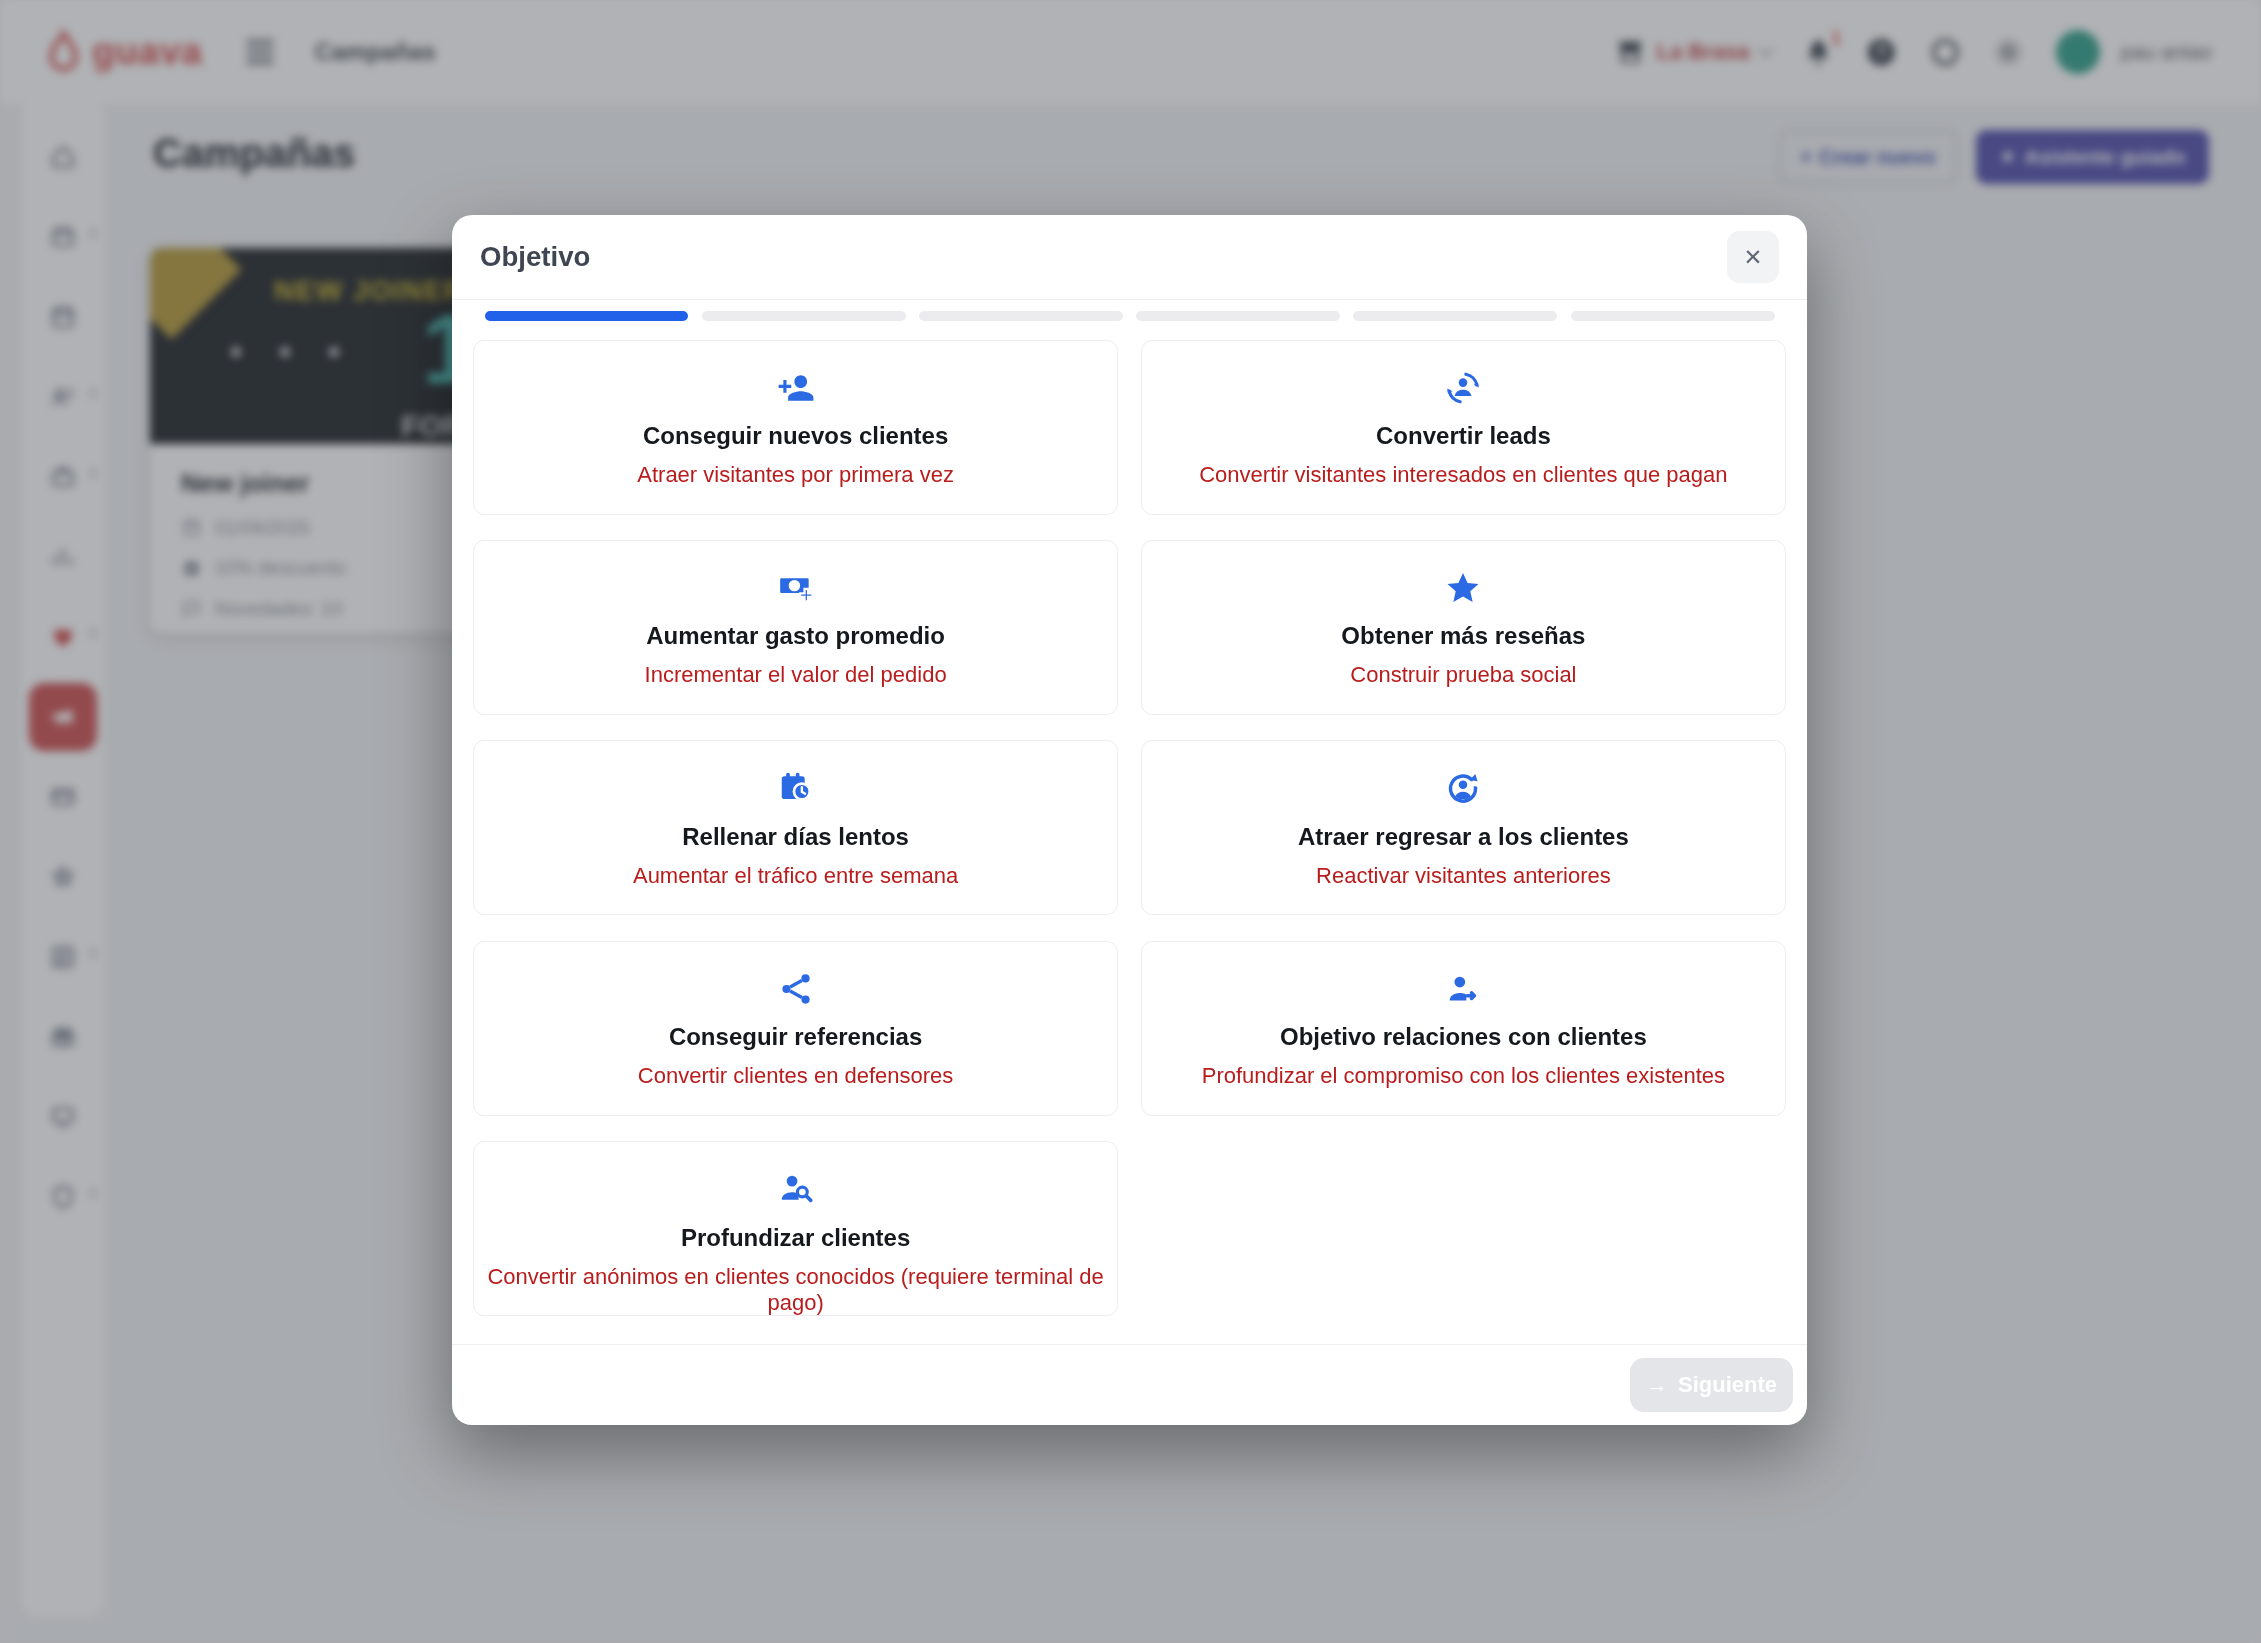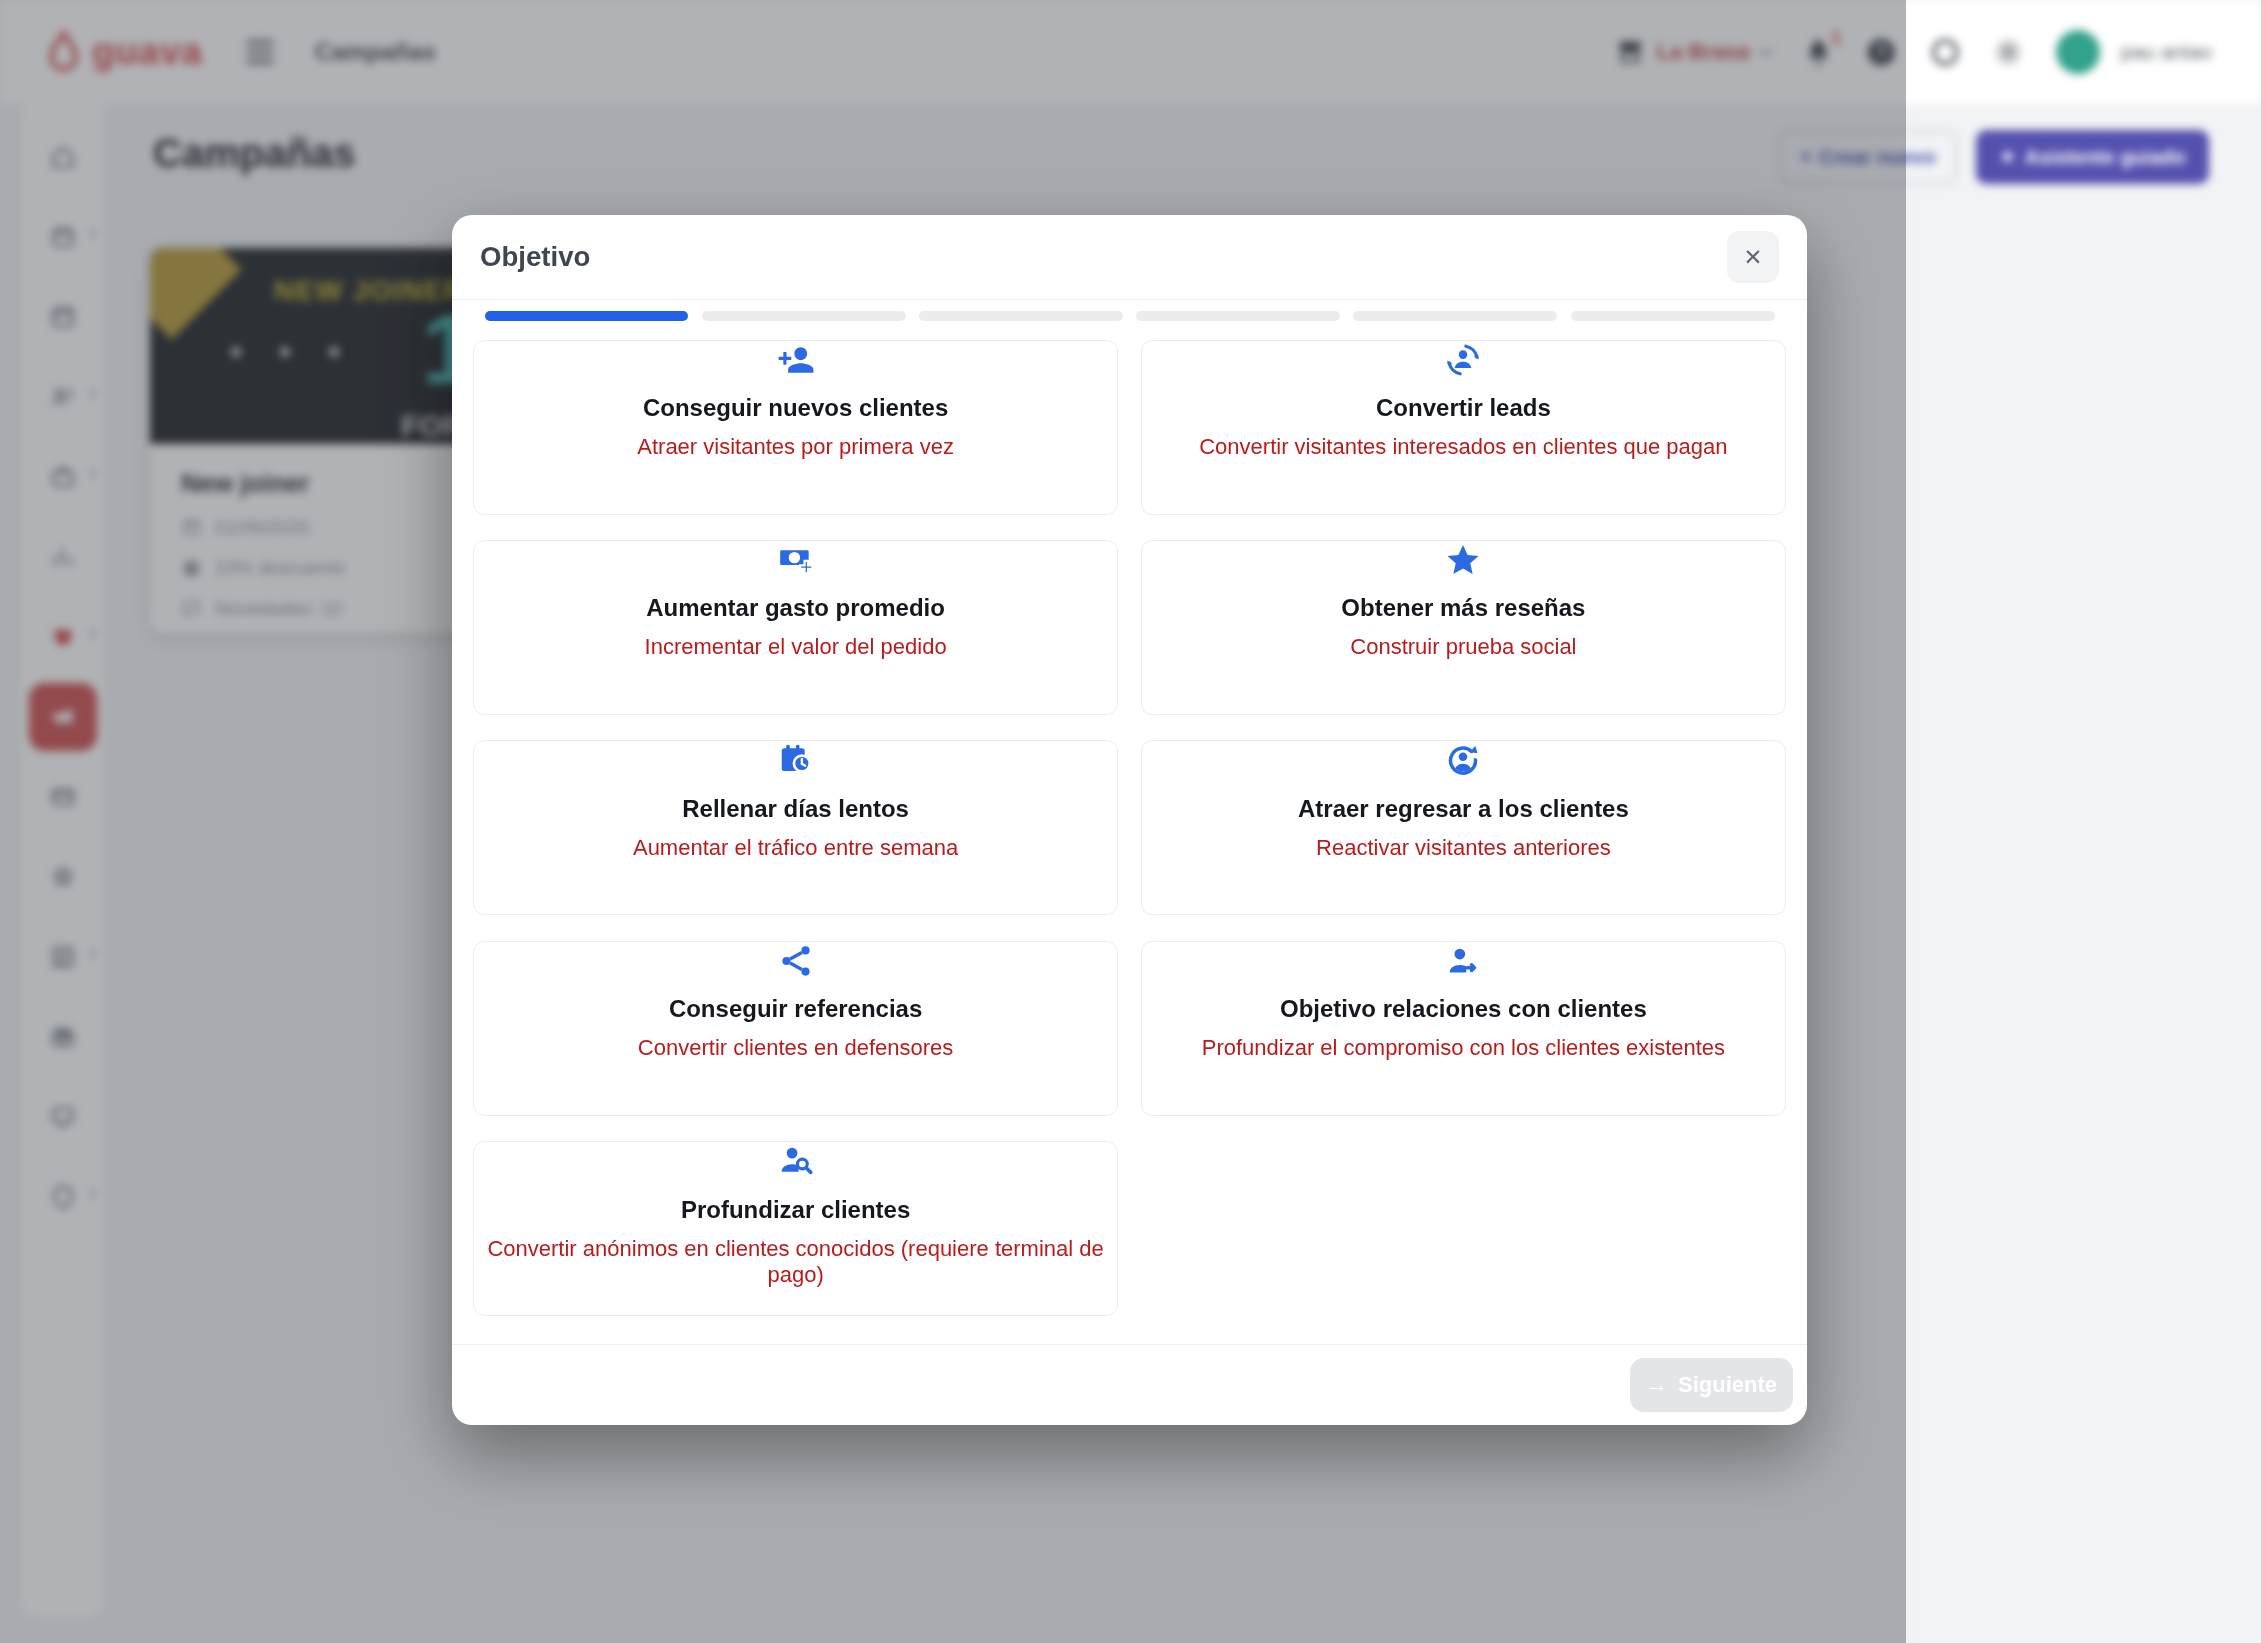--- a/index.html
+++ b/index.html
@@ -1,18 +1,18 @@
 <!DOCTYPE html>
 <html style="font-size:11.3px"><head>
 <meta charset="utf-8">
 <style>
   * { margin:0; padding:0; box-sizing:border-box; }
   html,body { width:2261px; height:1644px; overflow:hidden; background:#f2f3f5;
               font-family:"Liberation Sans", sans-serif; }
-  .stage { position:relative; width:1906px; height:1644px; }
+  .stage { position:relative; width:2261px; height:1644px; }
 
   
   .bg-layer { position:absolute; inset:0; background:#f2f3f5; filter:blur(4.2px); }
   .dim { position:absolute; inset:0; background:rgba(58,62,70,0.40); }
 
   .topbar { position:absolute; left:0; top:0; width:2261px; height:104px; background:#ffffff;
             display:flex; align-items:center; }
   .logo-wrap { display:flex; align-items:center; gap:10px; margin-left:45px; }
   .logo-word { font-size:37px; font-weight:bold; color:#d6504f; letter-spacing:0.7px; }
   .burger { margin-left:44px; width:28px; display:flex; flex-direction:column; gap:6.4px; }
@@ -76,21 +76,21 @@
   .m-close { margin-left:auto; width:52px; height:52px; border-radius:12.7px; background:#f2f3f5;
              border:none; font-size:22.6px; color:#606774; display:flex; align-items:center;
              justify-content:center; cursor:pointer; }
   .progress { display:flex; gap:13.4px; margin:10.6px 32.5px 0 32.5px; }
   .progress .seg { flex:1; height:10px; border-radius:5.7px; background:#ececee; }
   .progress .seg.on { background:#2160e8; }
 
   .grid { display:grid; grid-template-columns:1fr 1fr; column-gap:22.6px; row-gap:25.4px;
           margin:19px 21px 0 21px; }
   .opt { height:175px; border:1.4px solid #ecedf0; border-radius:11.3px; background:#ffffff;
-         display:flex; flex-direction:column; align-items:center; 
+         display:flex; flex-direction:column; align-items:center; padding-top:28px;
          text-align:center; cursor:pointer; }
   .opt-ic { width:38px; height:38px; color:#2b6ae2; }
   .opt-ic svg { width:100%; height:100%; }
   .opt-title { margin-top:15.5px; font-size:24px; font-weight:bold; color:#15181d; }
   .opt-sub { margin-top:12px; font-size:22px; color:#b91c1c; }
 
   .m-foot { position:absolute; left:0; bottom:0; width:100%; height:81px;
             border-top:1.4px solid #eceef1; display:flex; align-items:center; }
   .btn-next { margin-left:auto; margin-right:14px; width:163px; height:54px; border-radius:14px;
               background:#e3e5e9; border:none; color:#ffffff; font-size:22px; font-weight:600;

